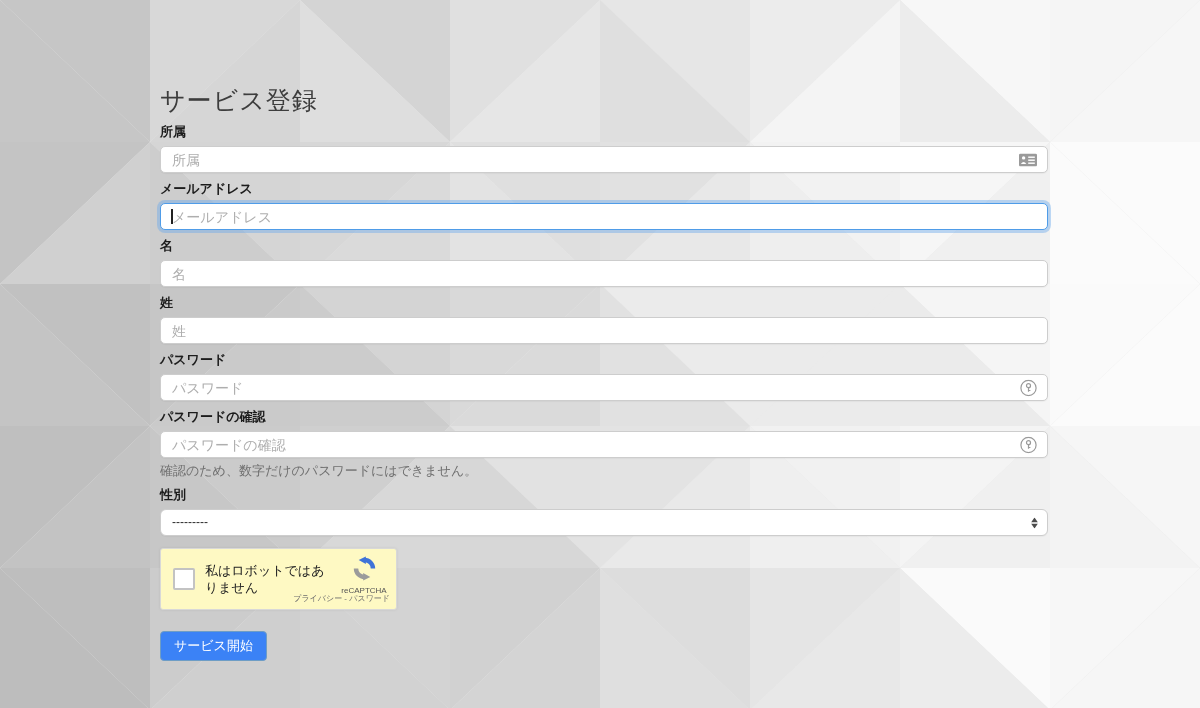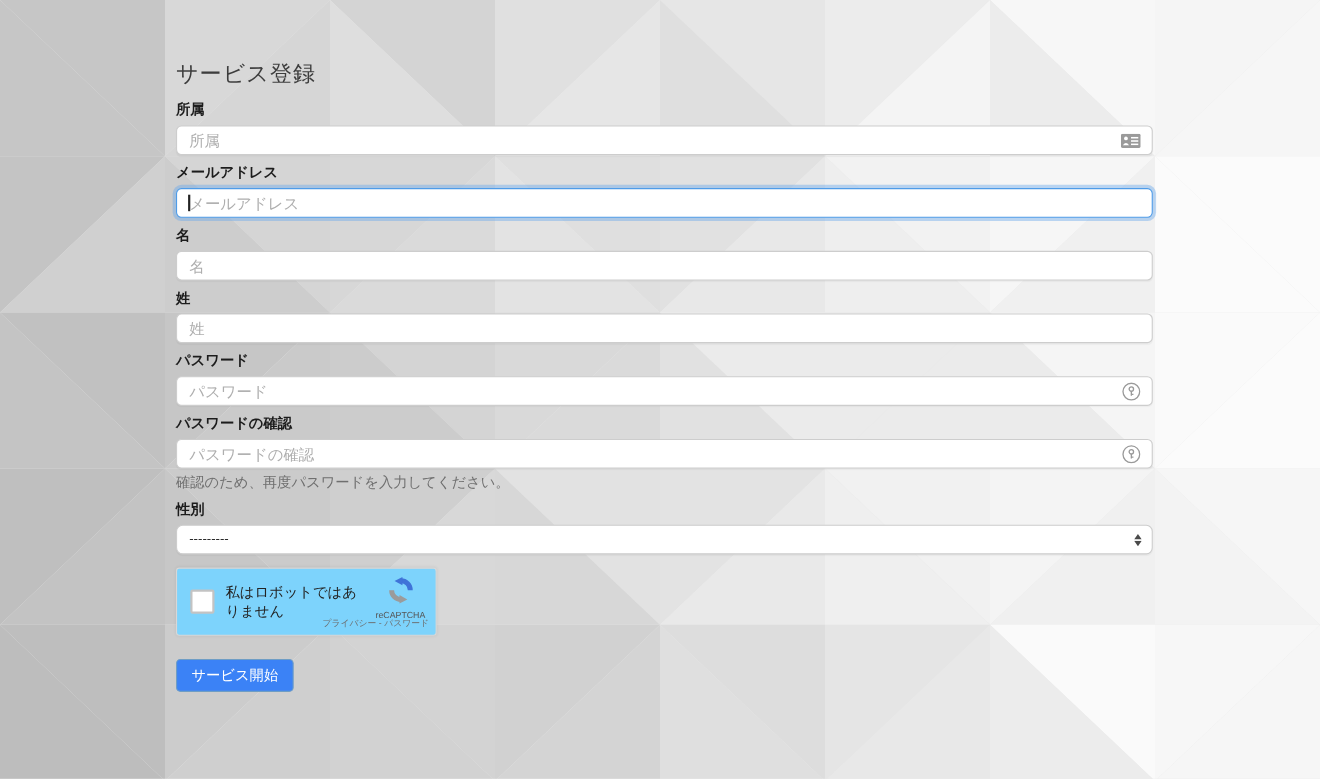--- a/index.html
+++ b/index.html
@@ -9,23 +9,24 @@
     position:relative;
     background:#e9e9e9;
   }
   #bg-pattern { position:absolute; left:0; top:0; width:1200px; height:708px; z-index:0; }
   .content {
     position:relative; z-index:1;
     padding:50px 0 0 160px;
     width:1048px;
   }
   .page-title {
-    font-size:20px; font-weight:400; color:#3d3d3d;
+    font-size:25px; font-weight:400; color:#3d3d3d;
     line-height:36px; margin-bottom:6px;
     letter-spacing:1px;
+    margin-top:32px;
   }
   .field-group { margin-bottom:8px; }
   .field-label {
     display:block; font-size:13px; font-weight:700; color:#1c1c1c;
     line-height:16px; margin-bottom:6px;
   }
   .input-wrap { position:relative; width:888px; }
   .text-input {
     width:888px; height:27px;
     border:1px solid #cdcdcd; border-radius:5px;
@@ -74,21 +75,21 @@
     overflow:hidden; white-space:nowrap;
   }
   .select-stepper {
     position:absolute; right:10px; top:50%; transform:translateY(-50%);
     display:flex; flex-direction:column; align-items:center; gap:1px;
   }
   .recaptcha {
     position:relative;
     width:237px; height:62px;
     margin-top:12px;
-    background:#7dd3fc;
+    background:#fef9c3;
     border:1px solid #d8d8d8; border-radius:3px;
     box-shadow:0 0 3px rgba(0,0,0,0.08);
     display:flex; align-items:center;
   }
   .rc-checkbox {
     width:22px; height:22px; margin:0 10px 0 12px;
     background:#fff; border:2px solid #c3c3c3; border-radius:2px;
     cursor:pointer; flex:none;
   }
   .rc-label {
@@ -272,21 +273,21 @@
       <input class="text-input" type="text" placeholder="パスワードの確認" style="">
       <span class="input-icon">
         <svg width="17" height="17" viewBox="0 0 17 17">
           <circle cx="8.5" cy="8.5" r="7.6" fill="none" stroke="#9a9a9a" stroke-width="1.2"></circle>
           <circle cx="8.5" cy="6.2" r="2" fill="none" stroke="#9a9a9a" stroke-width="1.2"></circle>
           <line x1="8.5" y1="8.2" x2="8.5" y2="12.3" stroke="#9a9a9a" stroke-width="1.2"></line>
           <line x1="8.5" y1="11" x2="10.4" y2="11" stroke="#9a9a9a" stroke-width="1.2"></line>
         </svg>
       </span>
     </div>
-    <div class="help-text">確認のため、再度パスワードを入力してください。</div>
+    <div class="help-text">確認のため、数字だけのパスワードにはできません。</div>
   </div>
 
   
   <div class="field-group">
     <label class="field-label">性別</label>
     <div class="select-wrap">
       <div class="select-box">---------</div>
       <span class="select-stepper">
         <svg width="7" height="5" viewBox="0 0 7 5">
             <polygon points="3.5,0 7,5 0,5" fill="#4a4a4a"></polygon>

